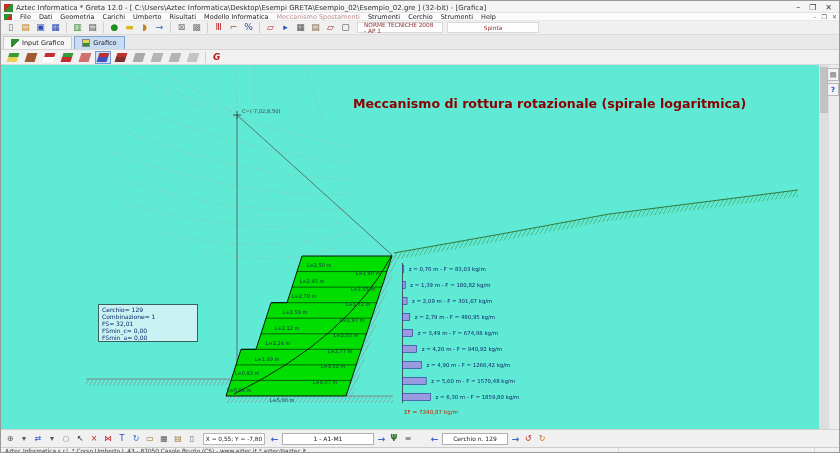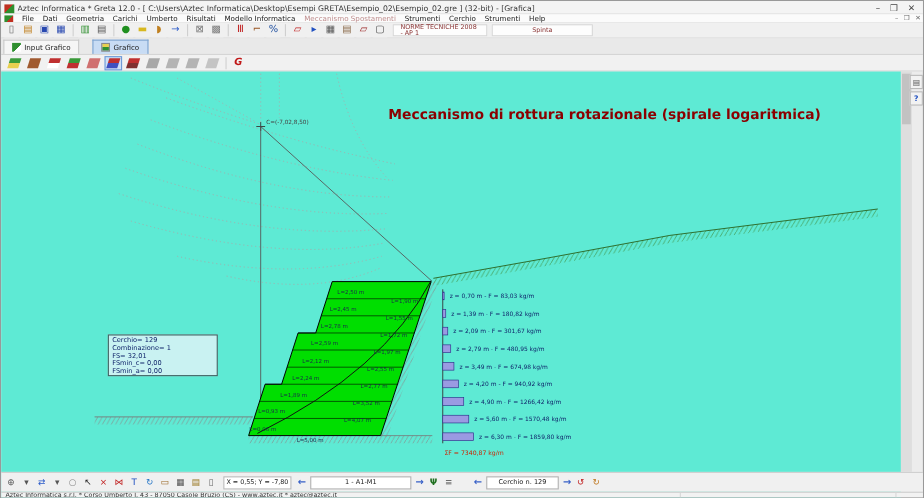--- a/index.html
+++ b/index.html
@@ -27,21 +27,21 @@
          font-size:9px;line-height:1;margin:0 1px;background:#f0f0f0}
   .sep{width:1px;height:11px;background:#cfcfcf;margin:0 3px}
   .mbox{height:11px;border:1px solid #d8d8d8;background:#fdfdfd;color:#8b3434;font-size:5.8px;
         display:flex;align-items:center;justify-content:center;margin-left:4px;padding:0 6px}
   .mbox.norme{width:86px}
   .mbox.spinta{width:92px}
   
   .tabbar{position:absolute;top:34px;left:0;width:840px;height:15px;background:#e9e9e9;
           display:flex;align-items:flex-end;padding-left:2px;border-bottom:1px solid #d5d5d5}
   .tab{height:13px;display:flex;align-items:center;font-size:6.5px;color:#222;
-       padding:0 7px;border:1px solid #c8c8c8;border-bottom:none;background:#f6f6f6;margin-right:12px}
+       padding:0 7px;border:1px solid #c8c8c8;border-bottom:none;background:#f6f6f6;margin-right:2px}
   .tab.active{background:#c8dcf4;border-color:#7fa4cf}
   .tab .ticon{width:8px;height:8px;margin-right:3px}
   .ticon.t1{background:linear-gradient(135deg,#2f8f2f 60%,#fff 60%)}
   .ticon.t2{background:linear-gradient(180deg,#e8d050 50%,#2f8f2f 50%);border:1px solid #888}
   
   .toolbar2{position:absolute;top:49px;left:0;width:840px;height:15px;background:#f1f1f1;
             display:flex;align-items:center;padding-left:3px;border-bottom:1px solid #d8d8d8}
   .w2{width:16px;height:13px;display:flex;align-items:center;justify-content:center;margin:0 1px}
   .w2.sel{background:#cfe0f7;border:1px solid #6f9bd8}
   .pgram{width:10px;height:9px;transform:skewX(-18deg)}

